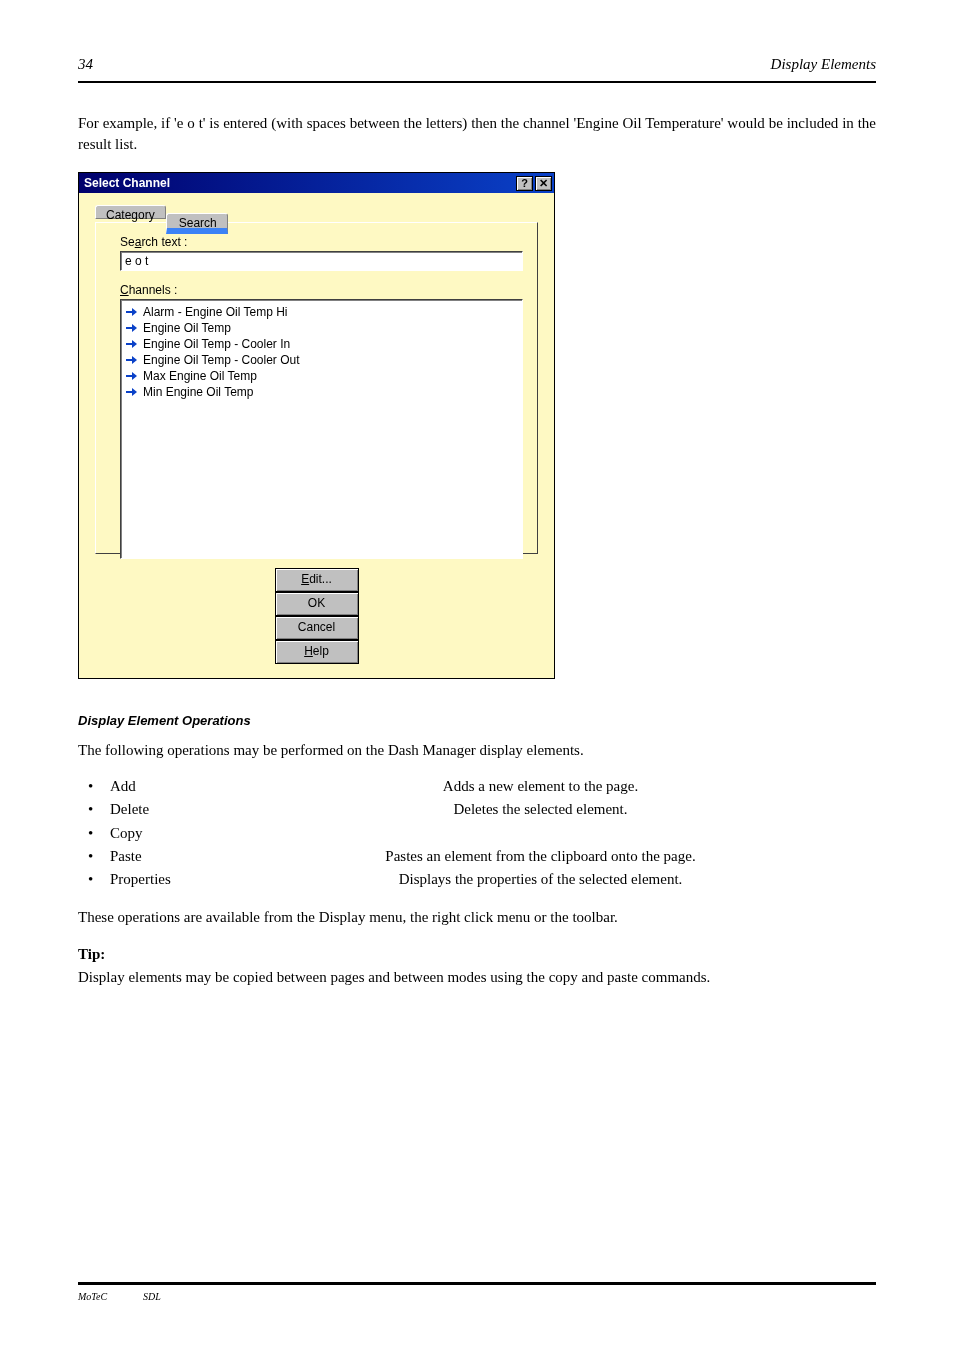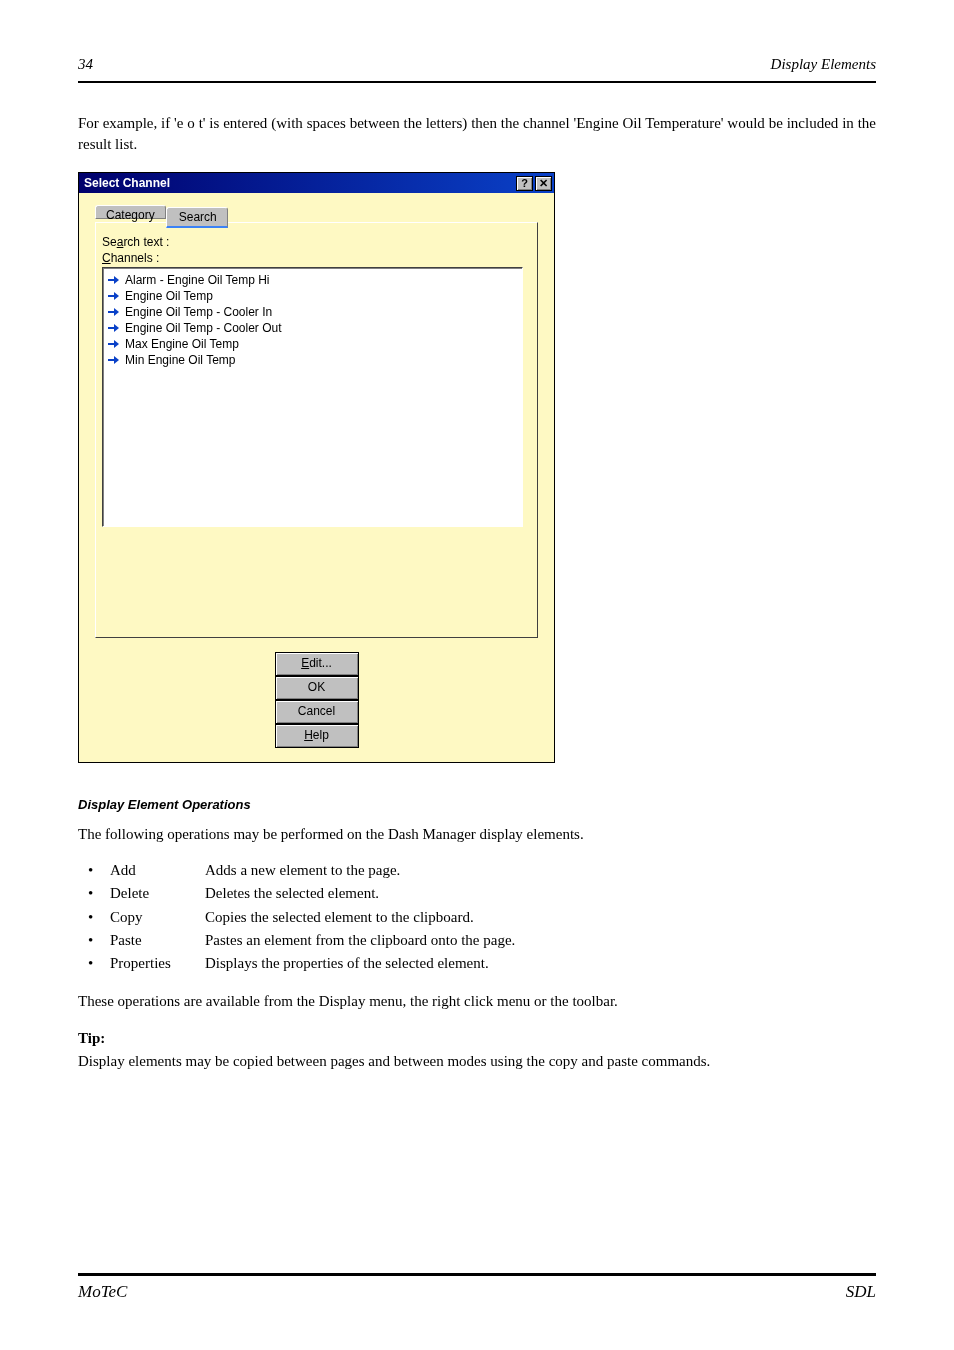--- a/index.html
+++ b/index.html
@@ -43,21 +43,21 @@
     text-align: justify;
   }
   .list-block {
     font-size: 15px;
     line-height: 1.55;
     margin: 4px 0 16px 10px;
   }
   .list-row { display:flex; }
   .list-bullet { width: 22px; flex:0 0 22px; }
   .list-label { width: 95px; flex:0 0 95px; }
-  .list-desc { flex:1; }
+  .list-desc { flex:1;text-align:center; }
   .tip {
     font-size: 15px;
     font-weight: bold;
     margin: 18px 0 4px 0;
   }
 
   
   .dialog {
     width: 477px;
     margin: 18px 0 22px 0;
@@ -107,35 +107,35 @@
     border-radius: 3px 3px 0 0;
     position: relative;
     font-size: 12px;
   }
   .tab.inactive {
     margin-top: 2px;
     height: 14px;
     z-index: 1;
   }
   .tab.active {
-    margin-top: 4px;
+    margin-top: 10px;
     height: 21px;
-    border-bottom: 2px solid #3b82f6;
+    border-bottom: 6px solid #3b82f6;
     z-index: 5;
     padding-left: 12px;
   }
   .tabpanel {
     border-top: 1px solid #fff;
     border-left: 1px solid #fff;
     border-right: 1px solid #404040;
     border-bottom: 1px solid #404040;
     margin-top: -1px;
-    padding: 12px 14px 14px 6px;
-    position: relative;
-    height: 416px;
+    padding: 12px 14px 14px 24px;
+    position: relative;
+    height: 332px;
     z-index: 2;
   }
   .field-label { font-size: 12px; margin-bottom: 2px; }
   .underline-E { text-decoration: underline; }
   .text-input {
     width: 100%;
     height: 20px;
     background: #fff;
     border-top: 1px solid #404040;
     border-left: 1px solid #404040;
@@ -216,23 +216,22 @@
     left: 78px; right: 78px;
     bottom: 48px;
   }
   .footer-rule {
     border: 0;
     border-top: 3px solid #000;
     margin: 0 0 6px 0;
   }
   .footer-row {
     display: flex;
-    justify-content: space-between;
     font-style: italic;
-    font-size: 17px;
+    font-size: 10px;
     gap: 36px;
   }
 </style>
 </head>
 <body>
 
 <div class="page">
   <div class="header-row">
     <span>34</span>
     <span>Display Elements</span>
@@ -251,20 +250,21 @@
     </div>
     <div class="dlg-inner">
       <div class="tabstrip">
         <div class="tab inactive">Category</div>
         <div class="tab active">Search</div>
       </div>
       <div class="tabpanel">
         <div class="field-label">
           <span>Se</span><span class="underline-E">a</span><span>rch text :</span>
         </div>
+        <div class="text-input">e o t</div>
 
         <div class="field-label">
           <span class="underline-E">C</span><span>hannels :</span>
         </div>
         <div class="listbox">
           <div class="list-item">
               <span class="arrow-icon"></span>
               <span>Alarm - Engine Oil Temp Hi</span>
             </div>
           <div class="list-item">
@@ -311,21 +311,20 @@
         <span class="list-desc">Adds a new element to the page.</span>
       </div>
     <div class="list-row">
         <span class="list-bullet">•</span>
         <span class="list-label">Delete</span>
         <span class="list-desc">Deletes the selected element.</span>
       </div>
     <div class="list-row">
         <span class="list-bullet">•</span>
         <span class="list-label">Copy</span>
-        <span class="list-desc">Copies the selected element to the clipboard.</span>
       </div>
     <div class="list-row">
         <span class="list-bullet">•</span>
         <span class="list-label">Paste</span>
         <span class="list-desc">Pastes an element from the clipboard onto the page.</span>
       </div>
     <div class="list-row">
         <span class="list-bullet">•</span>
         <span class="list-label">Properties</span>
         <span class="list-desc">Displays the properties of the selected element.</span>

